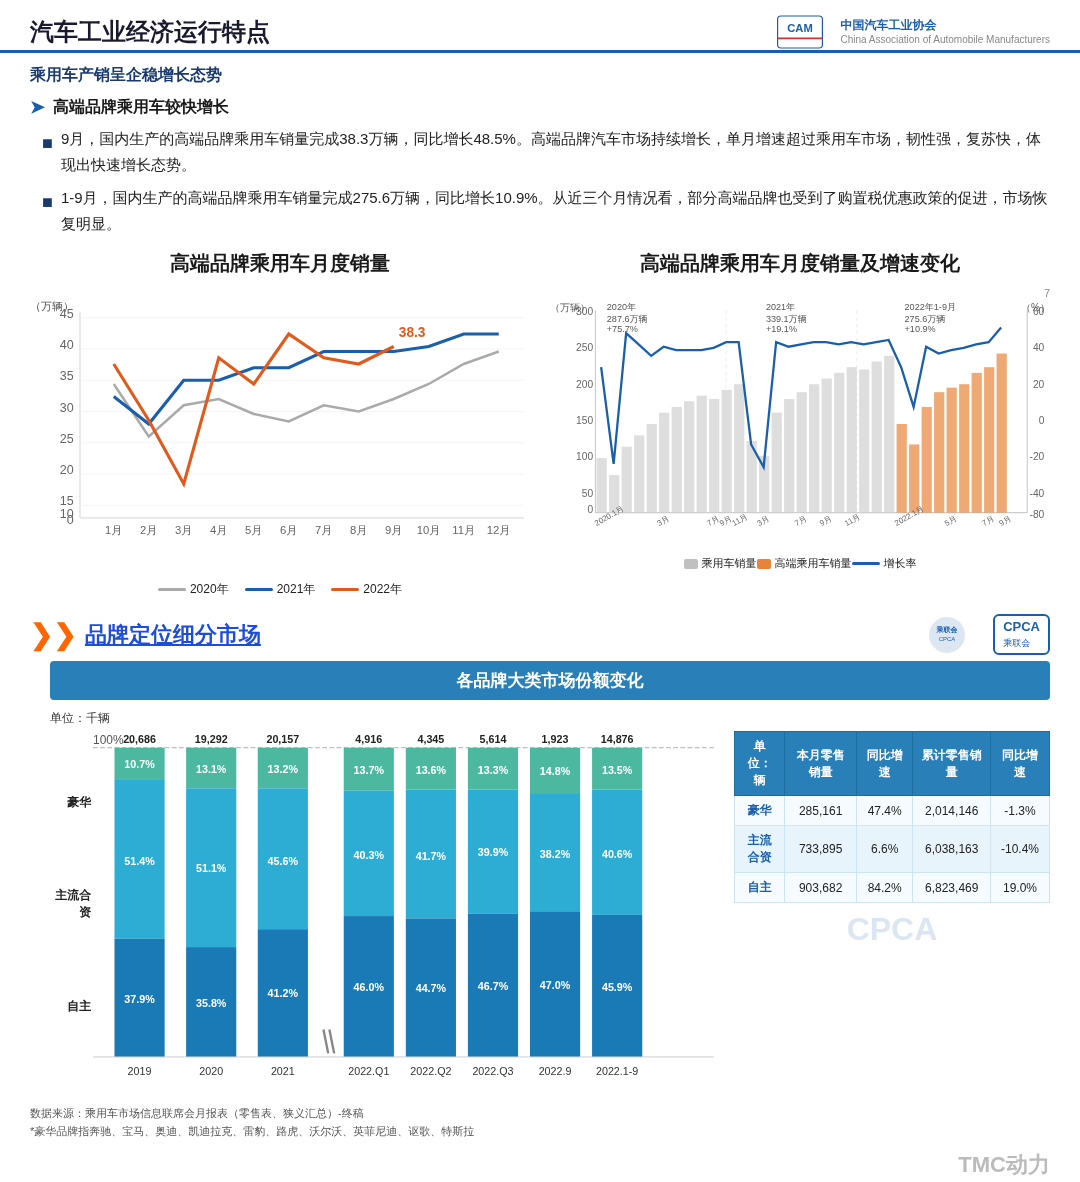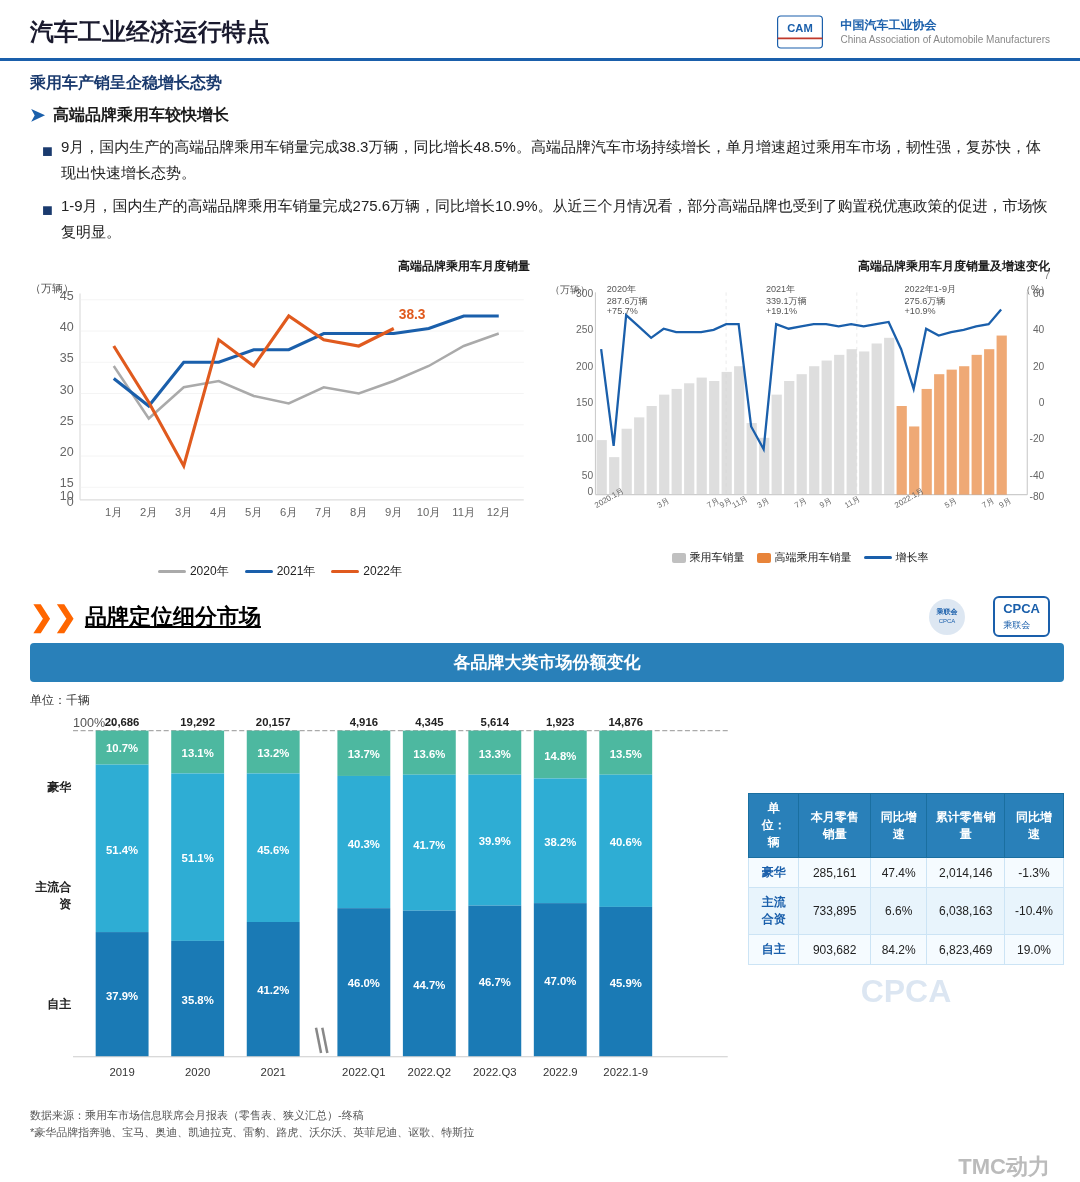--- a/index.html
+++ b/index.html
@@ -11,21 +11,21 @@
       font-size: 14px;
       color: #222;
       overflow-x: hidden;
     }
 
     
     .top-header {
       display: flex;
       justify-content: space-between;
       align-items: center;
-      padding: 14px 30px 8px 30px;
+      padding: 14px 30px 0 30px;
       border-bottom: 3px solid #1a5fab;
     }
     .top-title {
       font-size: 24px;
       font-weight: bold;
       color: #1a1a2e;
     }
     .logo-area {
       display: flex;
       align-items: center;
@@ -89,25 +89,25 @@
       display: flex;
       gap: 20px;
       margin-top: 14px;
       margin-bottom: 6px;
     }
     .chart-box {
       flex: 1;
       position: relative;
     }
     .chart-title {
-      text-align: right;
-      font-size: 12px;
+      text-align: center;
+      font-size: 20px;
       font-weight: bold;
       color: #1a1a1a;
-      margin-bottom: 6px;
+      margin-bottom: 22px;
     }
     .chart-unit {
       font-size: 11px;
       color: #555;
       position: absolute;
       top: 22px;
       left: 0;
     }
 
     
@@ -150,21 +150,22 @@
       border: 2px solid #1a5fab;
       border-radius: 6px;
       padding: 3px 8px;
       font-size: 13px;
       font-weight: bold;
       color: #1a5fab;
     }
 
     
     .bar-chart-section {
-      padding: 0 16px 10px 30px;
+      padding: 0 30px 10px 30px;
+      margin-left: 20px;
     }
     .bar-chart-header {
       background: #2980b9;
       color: #fff;
       text-align: center;
       font-size: 17px;
       font-weight: bold;
       padding: 8px;
       border-radius: 4px;
       margin-bottom: 10px;
@@ -178,21 +179,21 @@
       display: flex;
       gap: 20px;
     }
     .bar-chart-left {
       flex: 1;
     }
     .bar-chart-right {
       width: 316px;
       display: flex;
       flex-direction: column;
-      justify-content: center;
+      justify-content: flex-start;
     }
 
     
     .data-table {
       border-collapse: collapse;
       width: 100%;
       font-size: 12px;
     }
     .data-table th {
       background: #2980b9;
@@ -244,23 +245,23 @@
     
     .cai-bottom {
       text-align: center;
       font-size: 14px;
       color: #888;
       padding: 4px;
     }
 
     .chart-right-legend {
       display: flex;
-      gap: 12px;
+      gap: 0;
       justify-content: center;
-      margin-top: 16px;
+      margin-top: 4px;
       font-size: 11px;
     }
   </style>
 </head>
 <body>
 
 <div class="top-header">
   <div class="top-title">汽车工业经济运行特点</div>
   <div class="logo-area">
     <svg class="logo-icon" viewBox="0 0 60 44">
@@ -473,21 +474,21 @@
           <span>增长率</span>
         </div>
       </div>
     </div>
   </div>
 </div>
 
 <div class="section2-header-row">
   <div style="display:flex; align-items:center; gap:8px;">
     <span style="color:#ff6600; font-size:28px; font-weight:bold;">❯❯</span>
-    <span style="font-size:22px; font-weight:bold; color:#000000; text-decoration:underline;">品牌定位细分市场</span>
+    <span style="font-size:22px; font-weight:bold; color:#1d4ed8; text-decoration:underline;">品牌定位细分市场</span>
   </div>
   <div class="cpca-logo">
     <svg width="60" height="40" viewBox="0 0 60 40">
       <circle cx="20" cy="20" r="18" fill="#1a5fab" opacity="0.15"></circle>
       <text x="20" y="17" text-anchor="middle" font-size="7" fill="#1a5fab" font-weight="bold">乘联会</text>
       <text x="20" y="26" text-anchor="middle" font-size="6" fill="#1a5fab">CPCA</text>
     </svg>
     <div class="cpca-badge">CPCA<br><span style="font-size:9px; font-weight:normal;">乘联会</span></div>
   </div>
 </div>

